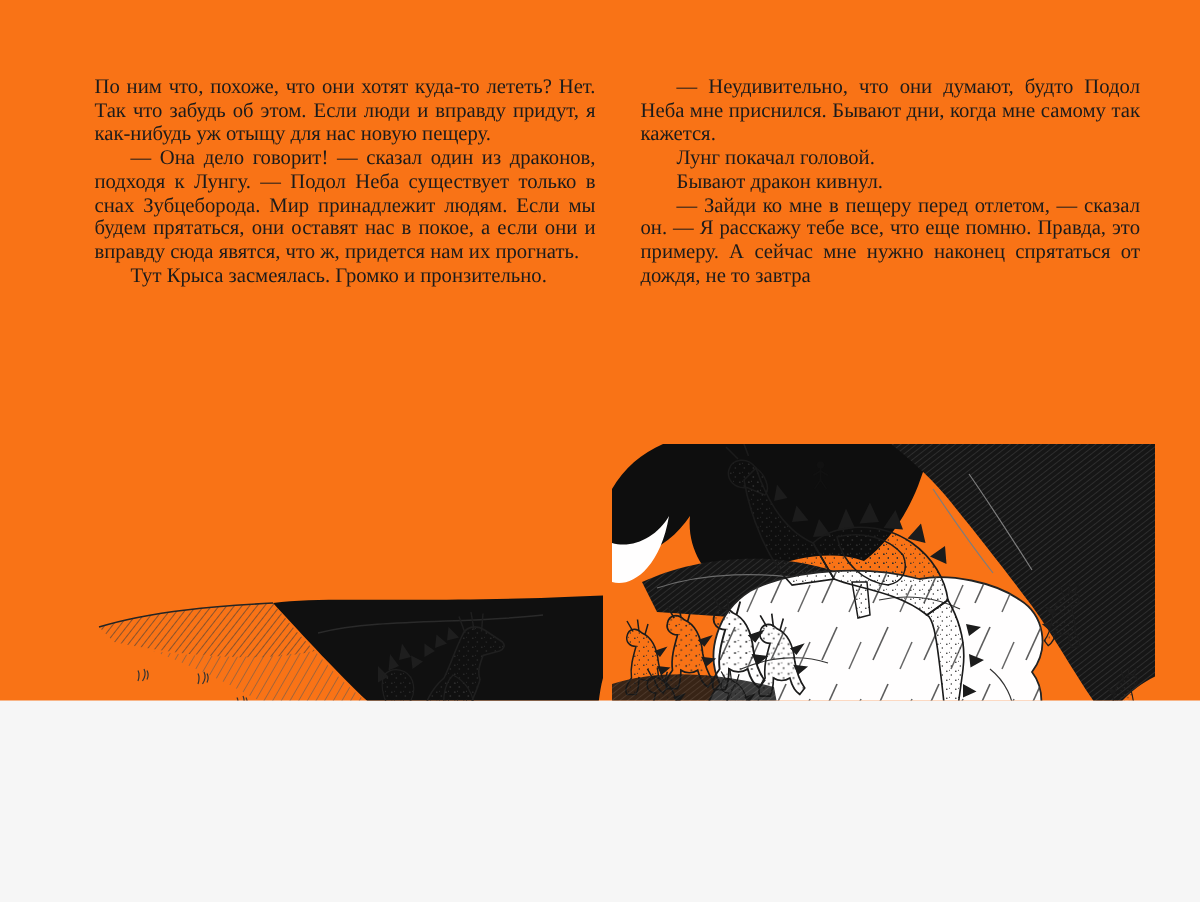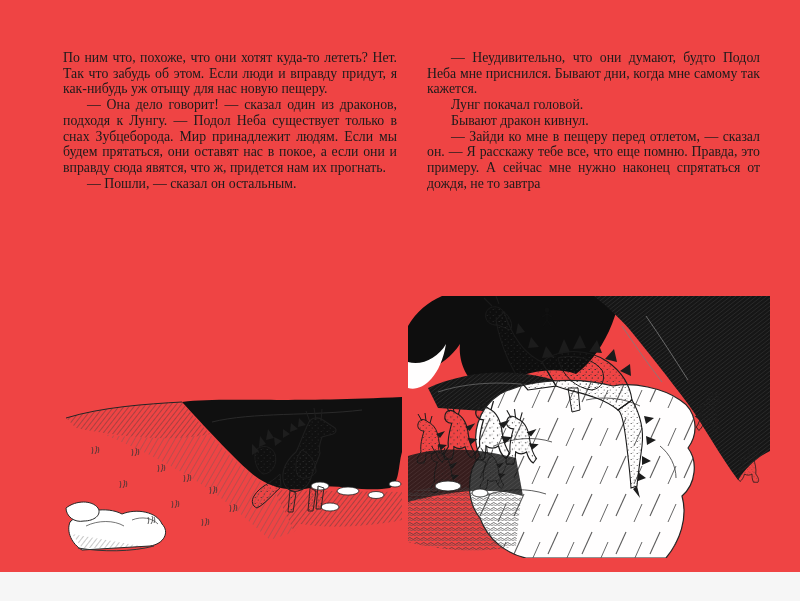--- a/index.html
+++ b/index.html
@@ -1,36 +1,36 @@
 <!DOCTYPE html>
 <html lang="ru"><head>
 <meta charset="utf-8">
 <style>
   html,body{margin:0;padding:0;}
   body{width:800px;height:601px;background:#f6f6f6;font-family:"Liberation Serif",serif;}
-  .spread{position:relative;width:800px;height:572px;background:#ef4444;overflow:hidden;}
+  .spread{position:relative;width:800px;height:467px;background:#f97316;overflow:hidden;}
   .text-col{position:absolute;top:50px;width:334px;color:#1b1b1b;
             font-size:13.8px;line-height:15.7px;text-align:justify;}
   .text-col p{margin:0;text-indent:24px;}
   .text-col p.no-indent{text-indent:0;}
   #left-text{left:63px;}
   #right-text{left:427px;width:333px;}
   .illo{position:absolute;}
   #illo-left{left:62px;top:394px;width:340px;height:158px;}
   #illo-right{left:408px;top:296px;width:362px;height:262px;}
 </style>
 </head>
 <body>
 
 <div class="spread">
 
   <div class="text-col" id="left-text">
     <p class="no-indent">По ним что, похоже, что они хотят куда-то лететь? Нет. Так что забудь об этом. Если люди и вправду придут, я как-нибудь уж отыщу для нас новую пещеру.</p>
     <p>— Она дело говорит! — сказал один из драконов, подходя к Лунгу. — Подол Неба существует только в снах Зубцеборода. Мир принадлежит людям. Если мы будем прятаться, они оставят нас в покое, а если они и вправду сюда явятся, что ж, придется нам их прогнать.</p>
-    <p>— Пошли, — сказал он остальным.</p>
+    <p>Тут Крыса засмеялась. Громко и пронзительно.</p>
   </div>
 
   <div class="text-col" id="right-text">
     <p>— Неудивительно, что они думают, будто Подол Неба мне приснился. Бывают дни, когда мне самому так кажется.</p>
     <p>Лунг покачал головой.</p>
     <p>Бывают дракон кивнул.</p>
     <p>— Зайди ко мне в пещеру перед отлетом, — сказал он. — Я расскажу тебе все, что еще помню. Правда, это примеру. А сейчас мне нужно наконец спрятаться от дождя, не то завтра</p>
   </div>
 
   <svg class="illo" id="illo-left" viewBox="0 0 340 158" xmlns="http://www.w3.org/2000/svg">

